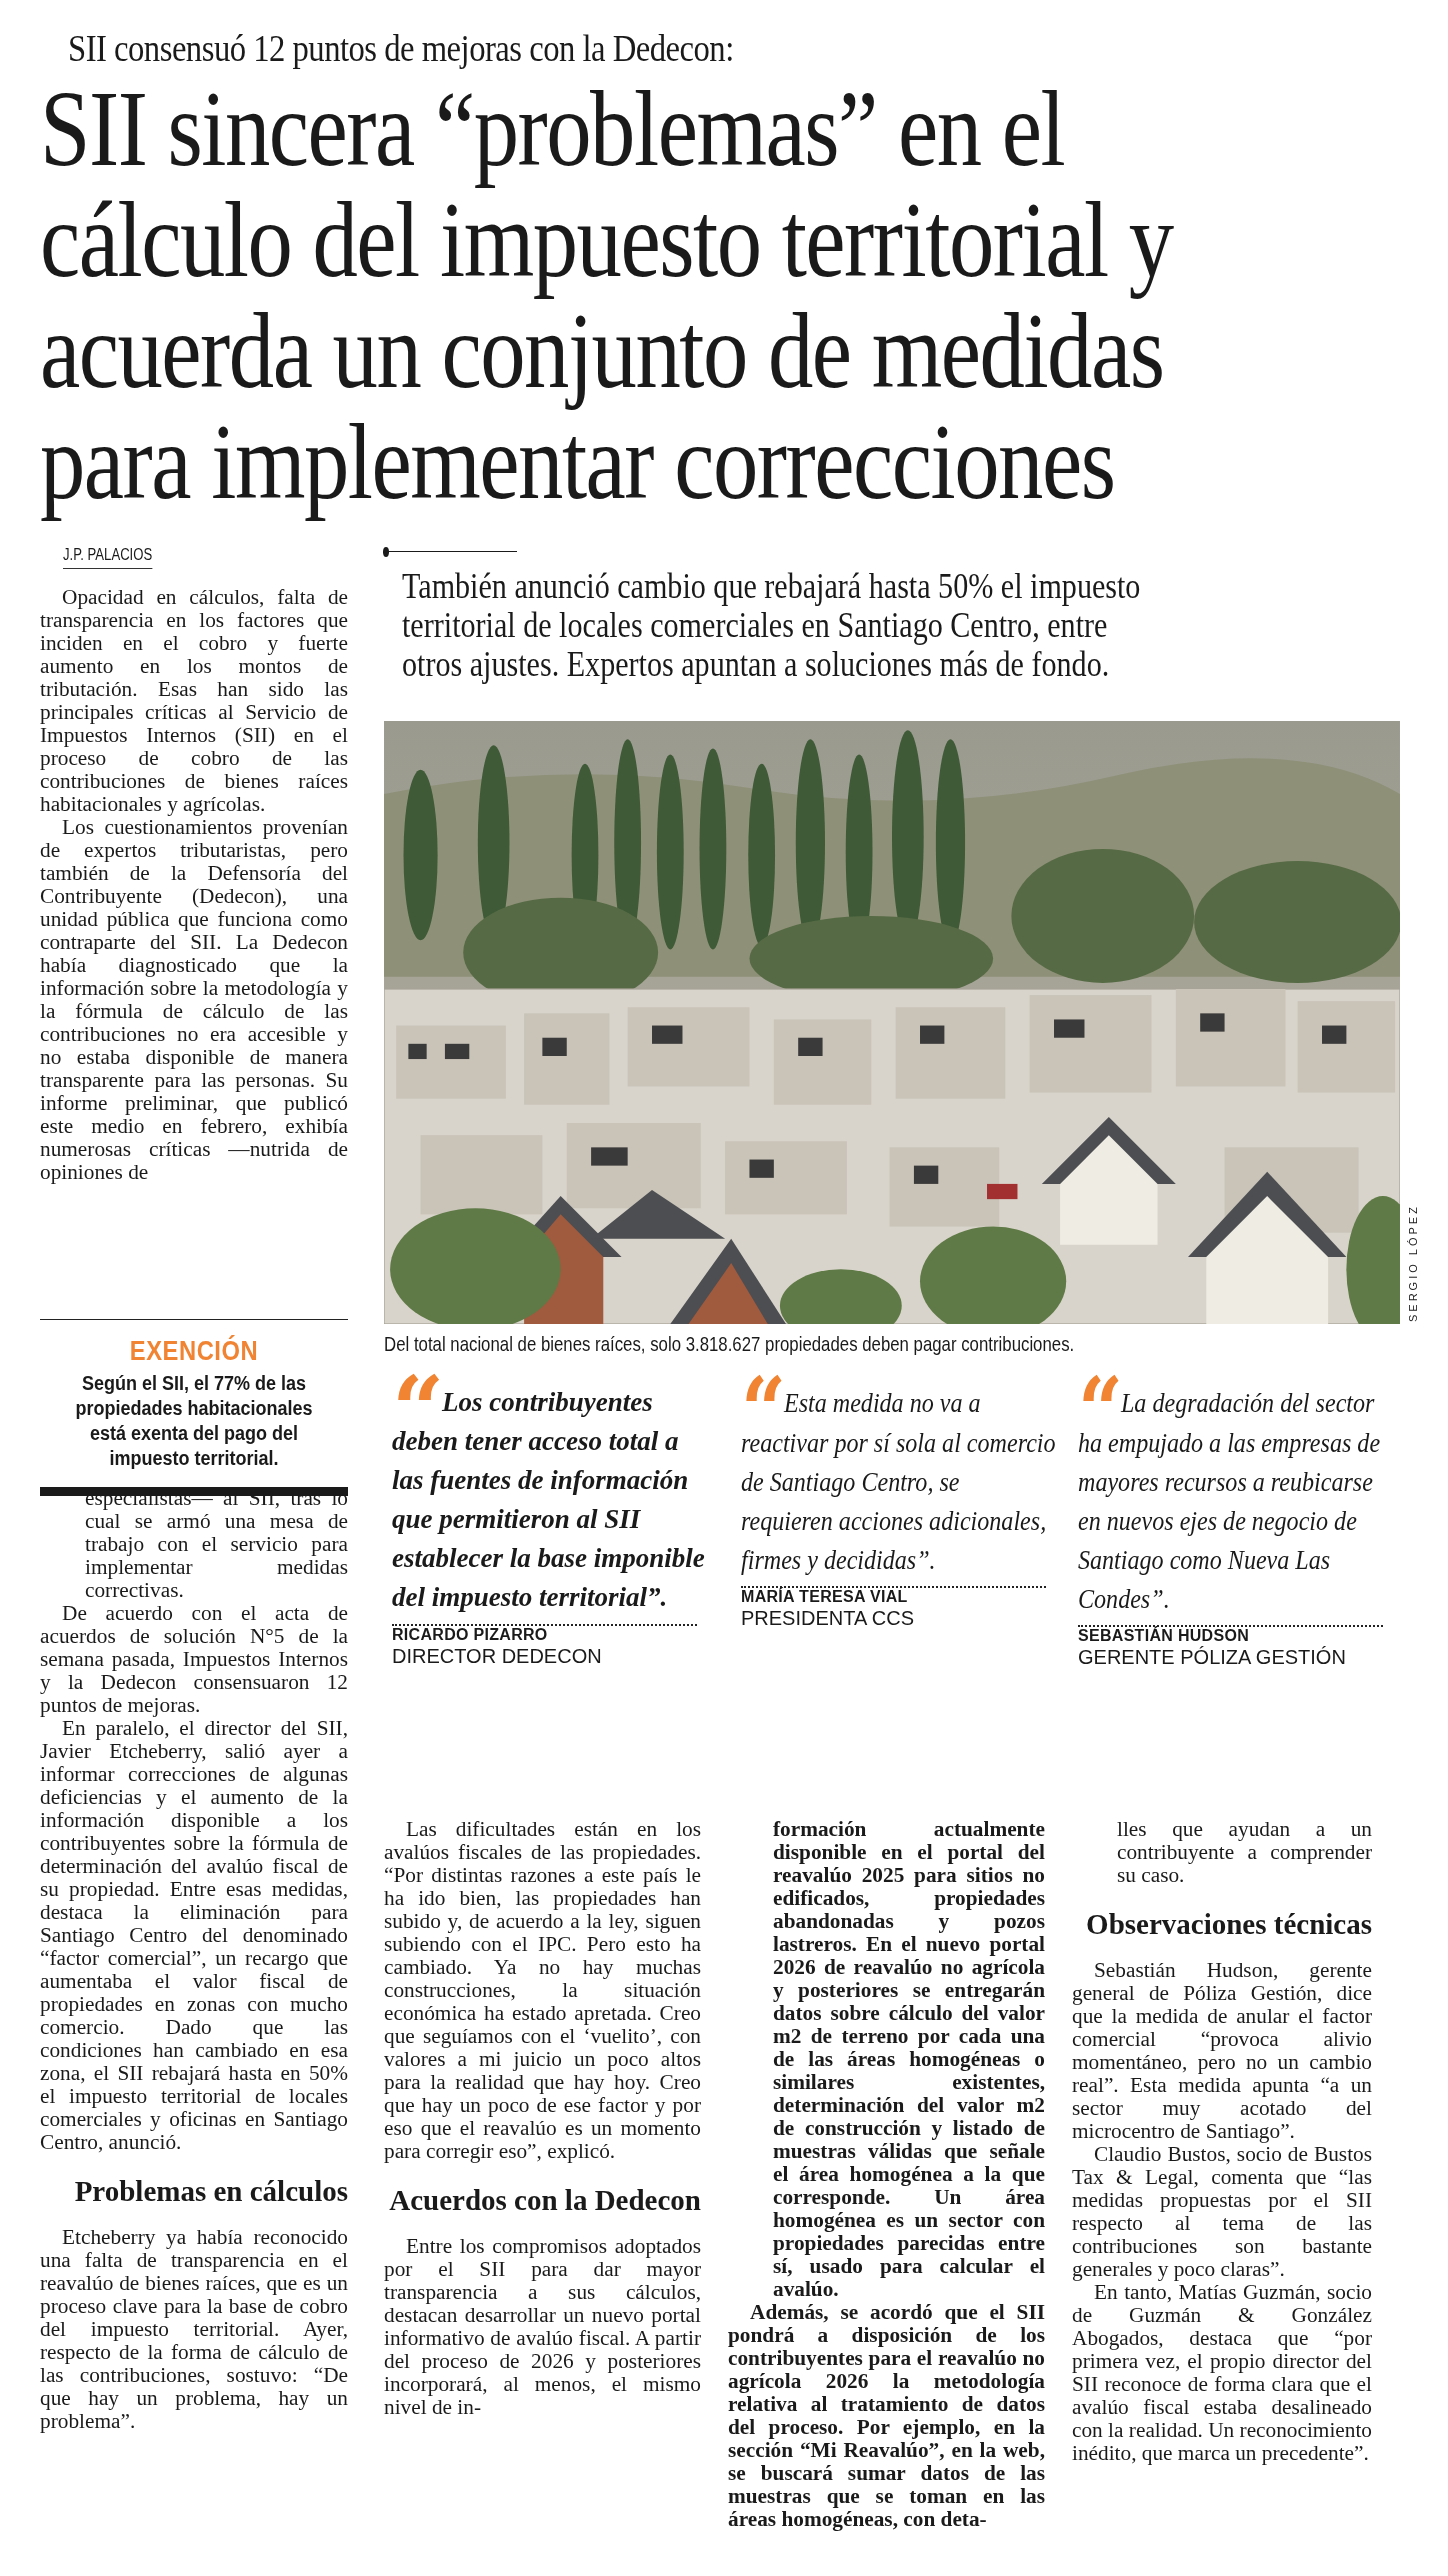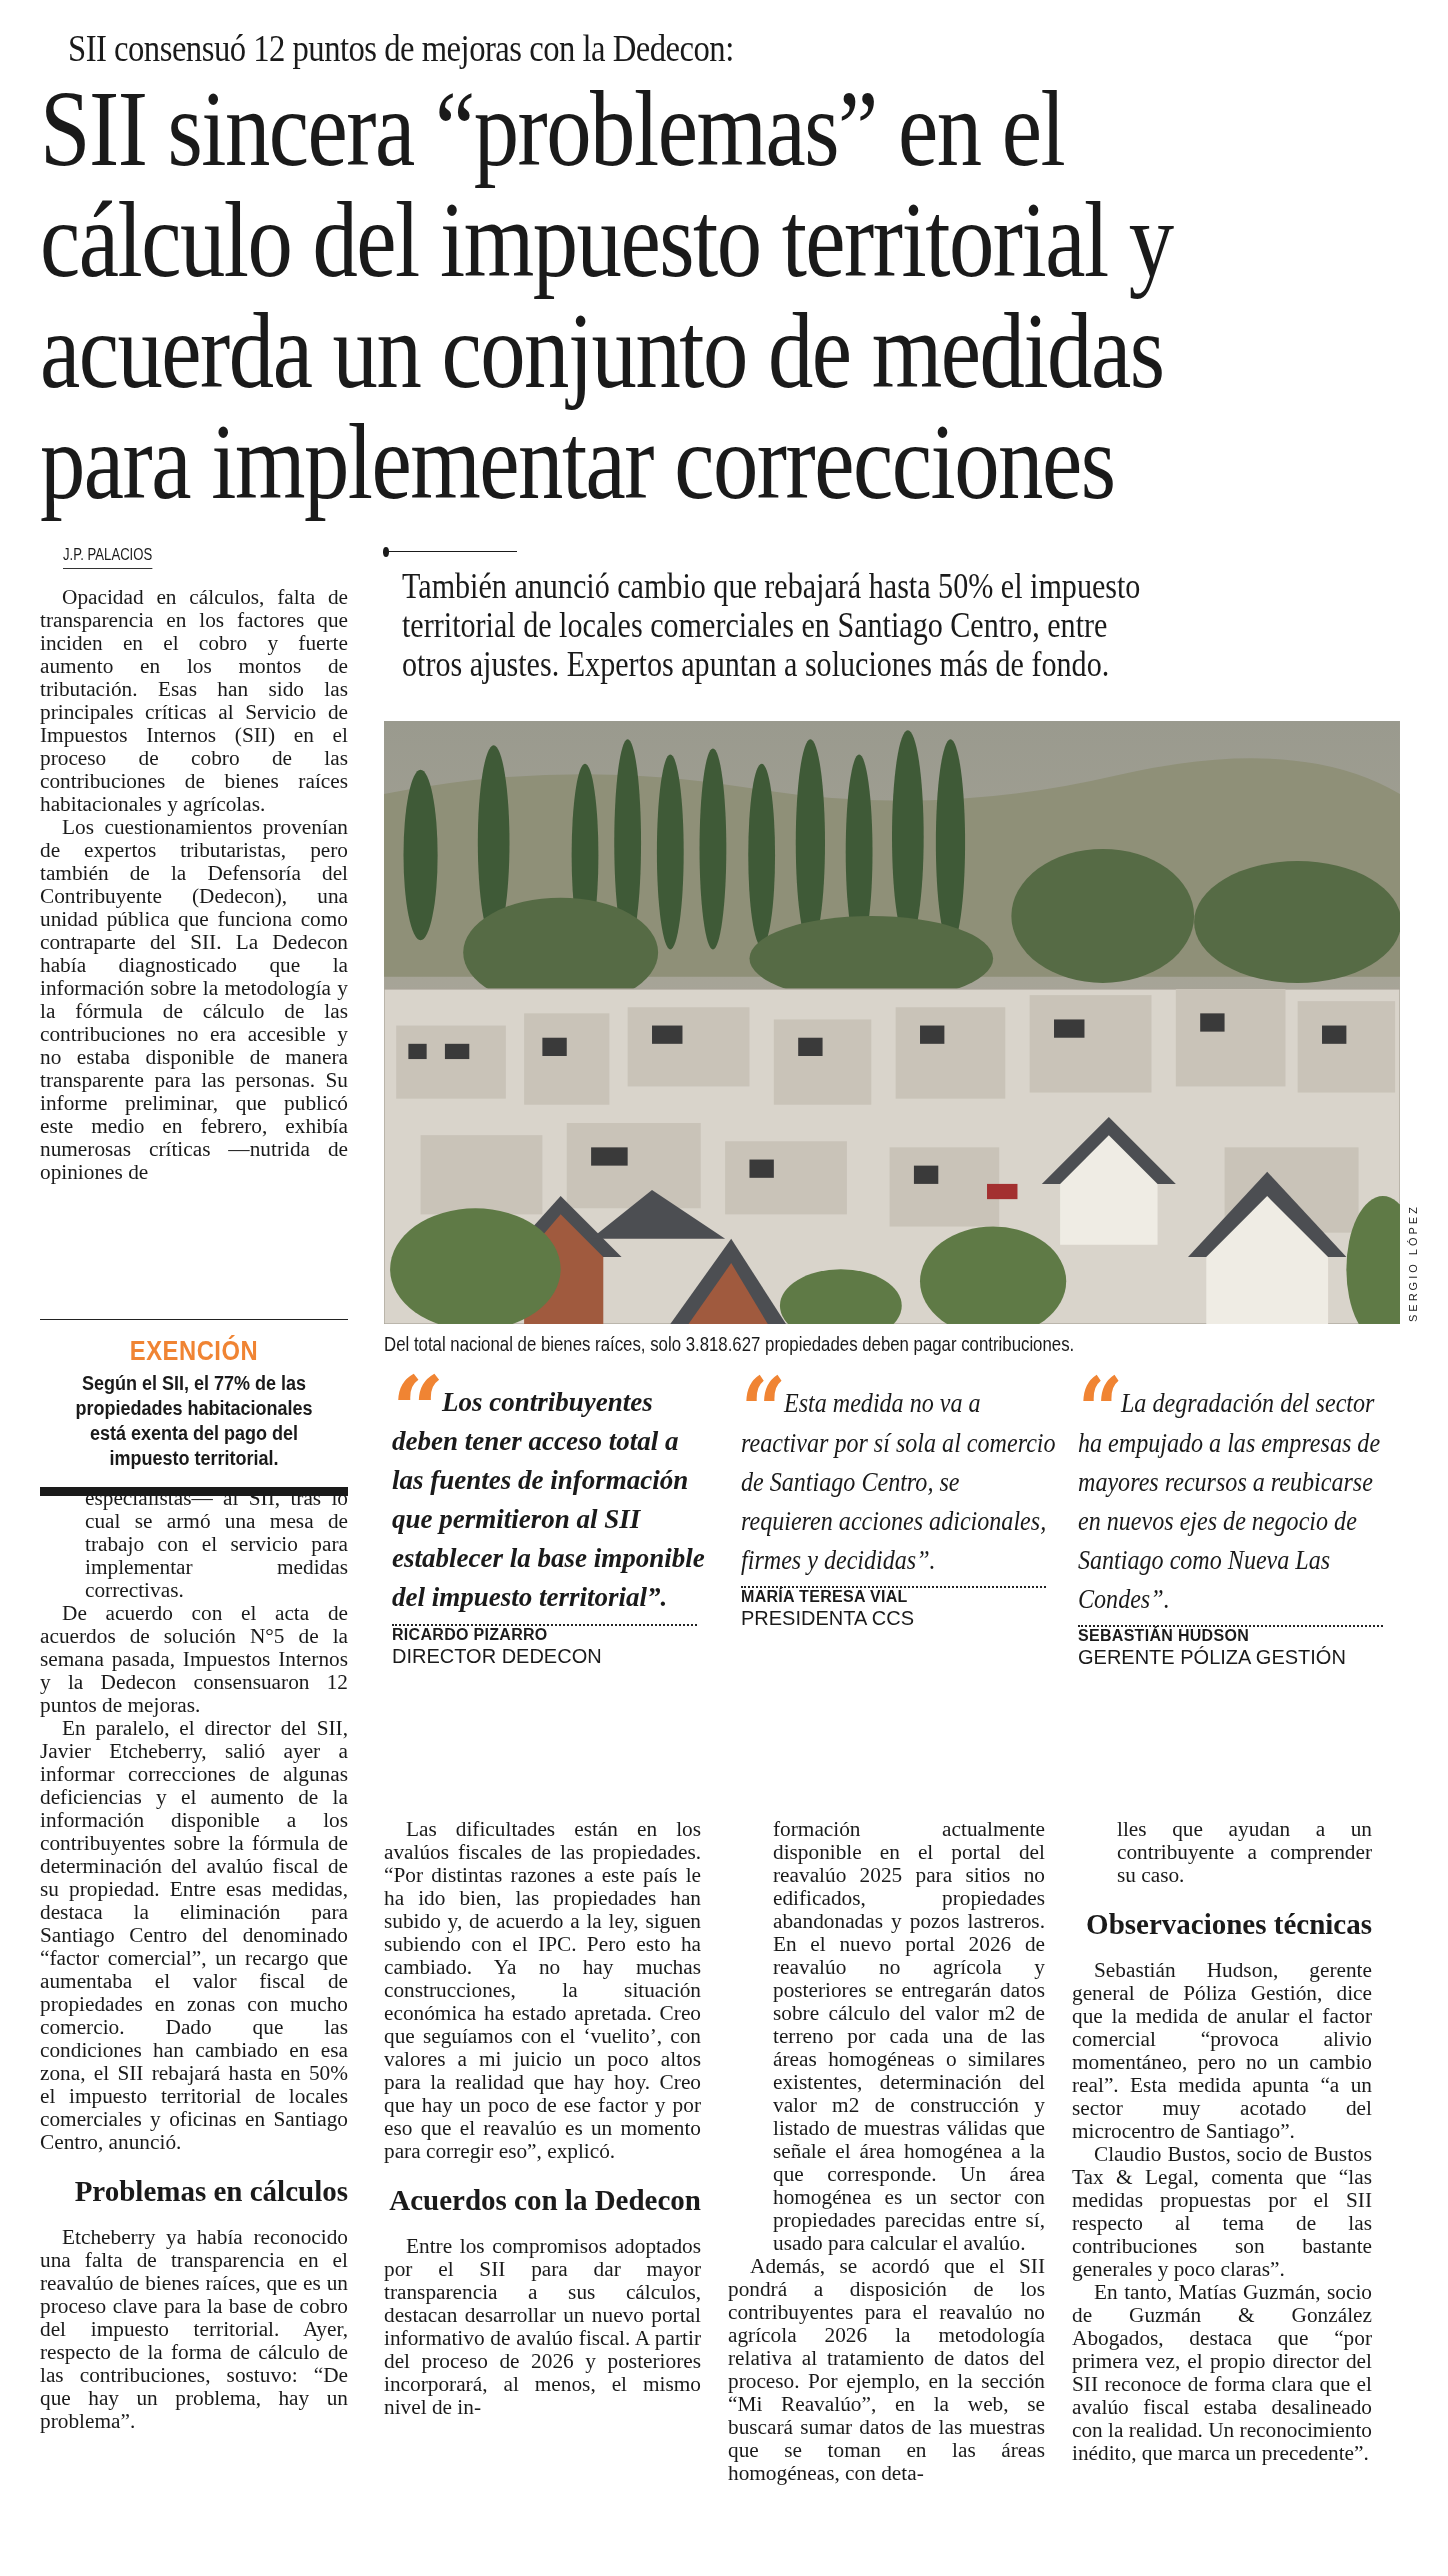--- a/index.html
+++ b/index.html
@@ -9,21 +9,21 @@
   .headline { position: absolute; left: 40px; top: 73px; width: 1401px; font-size: 108px; line-height: 111px; letter-spacing: -1.8px; font-weight: normal; margin: 0; transform: scaleX(0.84); transform-origin: left top; }
   .headline span { display: block; white-space: nowrap; }
 
   .byline { position: absolute; left: 63px; top: 546px; font-family: "Liberation Sans", sans-serif; font-size: 16px; padding-bottom: 3.7px; border-bottom: 1.2px solid #333; transform: scaleX(0.82); transform-origin: left top; }
 
   .col { position: absolute; font-size: 21.3px; line-height: 23px; text-align: justify; hyphens: manual; }
   .col p { margin: 0; text-indent: 22px; }
   .col p.noindent { text-indent: 0; margin-left: 45px; }
   .col-left { left: 40px; width: 308px; }
   .col-a { left: 384px; width: 317px; }
-  .col-b { left: 728px; width: 317px; }
+  .col-b { left: 728px; width: 317px; font-weight: bold; }
   .col-c { left: 1072px; width: 300px; }
 
   .subhead { font-weight: bold; font-size: 29px; line-height: 28px; margin: 0 0 21px 0; text-align: right; }
 
   .deck-rule { position: absolute; left: 383px; top: 547px; width: 134px; height: 8.5px; }
   .deck-rule .dot { position: absolute; left: 0; top: 0; width: 6.1px; height: 9.7px; border-radius: 50%; background: #1a1a1a; }
   .deck-rule .line { position: absolute; left: 3.7px; top: 4.3px; width: 130px; height: 1.2px; background: #1a1a1a; }
   .deck { position: absolute; left: 402px; top: 567px; width: 1036px; font-size: 35px; line-height: 39px; transform: scaleX(0.86); transform-origin: left top; }
   .deck span { display: block; white-space: nowrap; }
 

